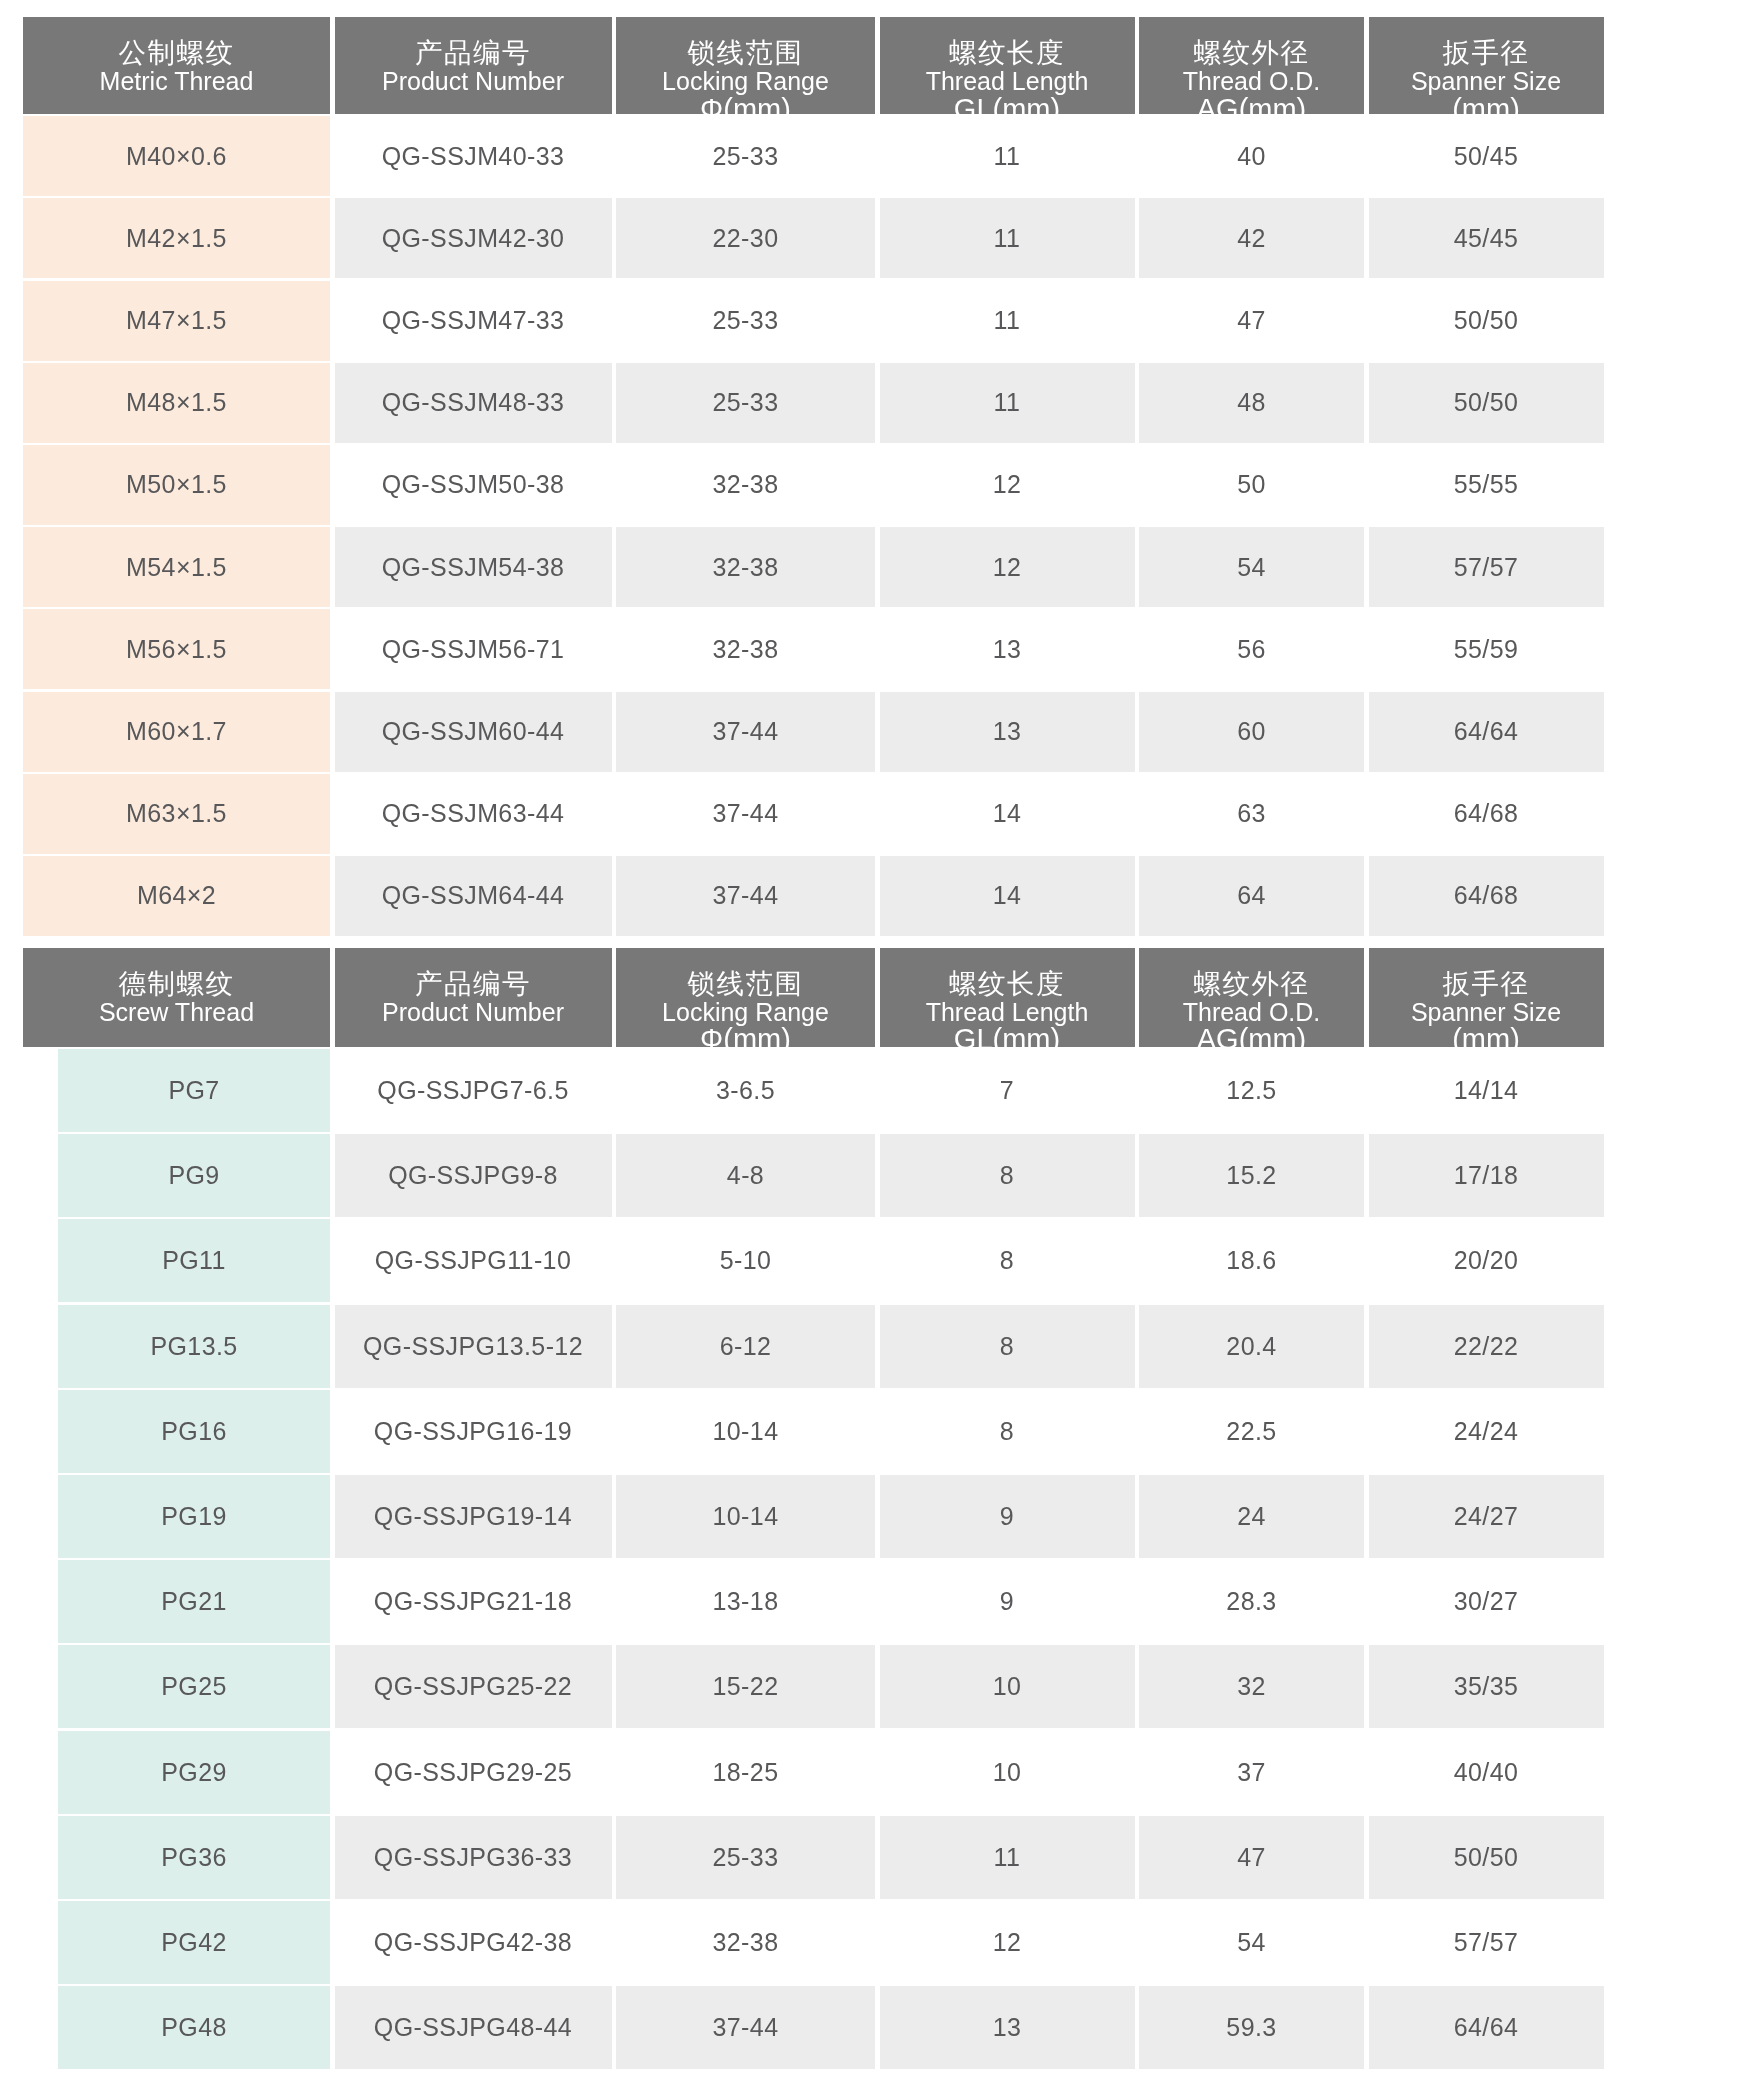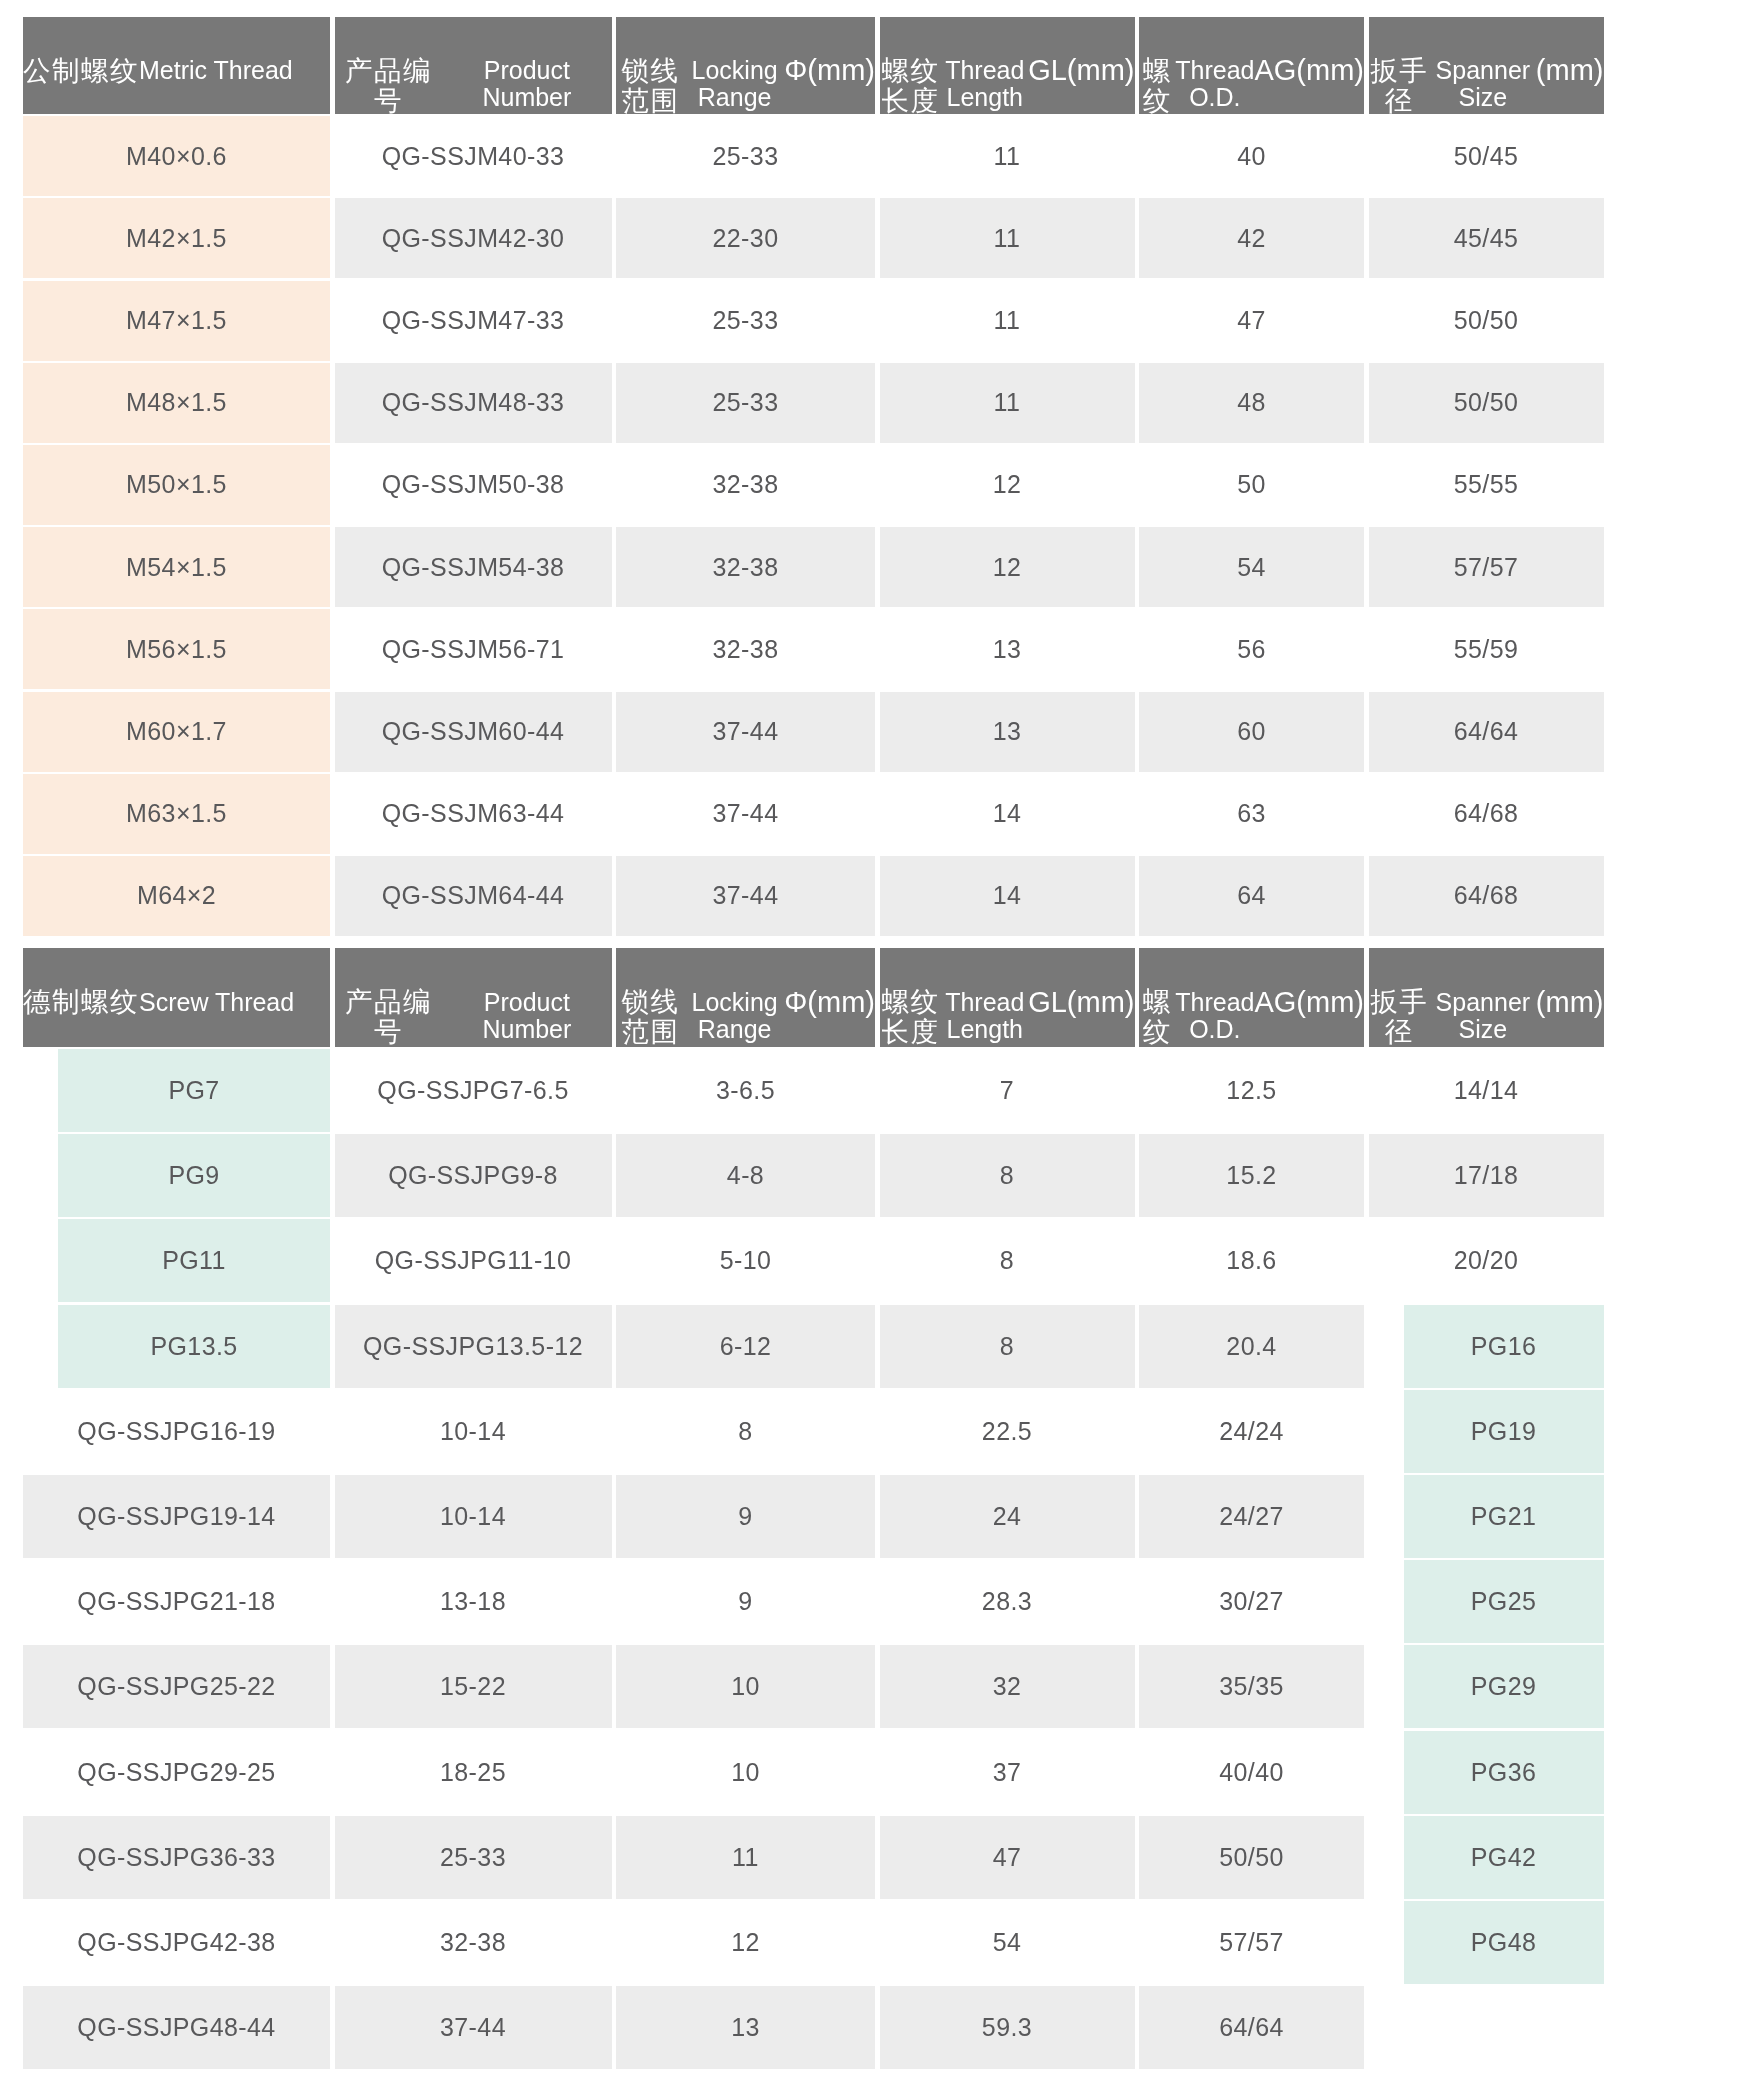--- a/index.html
+++ b/index.html
@@ -22,24 +22,24 @@
     margin-left: 23px;
     width: 1581px;
   }
   .spec-table.t0 { margin-top: 17px; --row-h: 80px; --header-h: 97px; }
   .spec-table.t1 { margin-top: 12px; --row-h: 83px; --header-h: 99px; }
 
   .header-cell {
     background: var(--header-bg, #787878);
     color: var(--header-text, #ffffff);
     display: flex;
-    flex-direction: row;
+    flex-direction: column;
     align-items: center;
     justify-content: flex-start;
-    padding-top: 10px;
+    padding-top: 21px;
     box-sizing: border-box;
     text-align: center;
   }
   .h-zh   { font-size: 27.5px; line-height: 30px; height: 30px; letter-spacing: 1.5px; }
   .h-en   { font-size: 25px; line-height: 27.5px; height: 27.5px; }
   .h-unit { font-size: 29px; line-height: 27px; height: 27px; }
 
   .cell {
     display: flex;
     align-items: center;
@@ -197,20 +197,21 @@
       <div class="cell">QG-SSJPG11-10</div>
       <div class="cell">5-10</div>
       <div class="cell">8</div>
       <div class="cell">18.6</div>
       <div class="cell">20/20</div>
       <div class="cell first-col">PG13.5</div>
       <div class="cell alt">QG-SSJPG13.5-12</div>
       <div class="cell alt">6-12</div>
       <div class="cell alt">8</div>
       <div class="cell alt">20.4</div>
+      <div class="cell alt">22/22</div>
       <div class="cell first-col">PG16</div>
       <div class="cell">QG-SSJPG16-19</div>
       <div class="cell">10-14</div>
       <div class="cell">8</div>
       <div class="cell">22.5</div>
       <div class="cell">24/24</div>
       <div class="cell first-col">PG19</div>
       <div class="cell alt">QG-SSJPG19-14</div>
       <div class="cell alt">10-14</div>
       <div class="cell alt">9</div>

